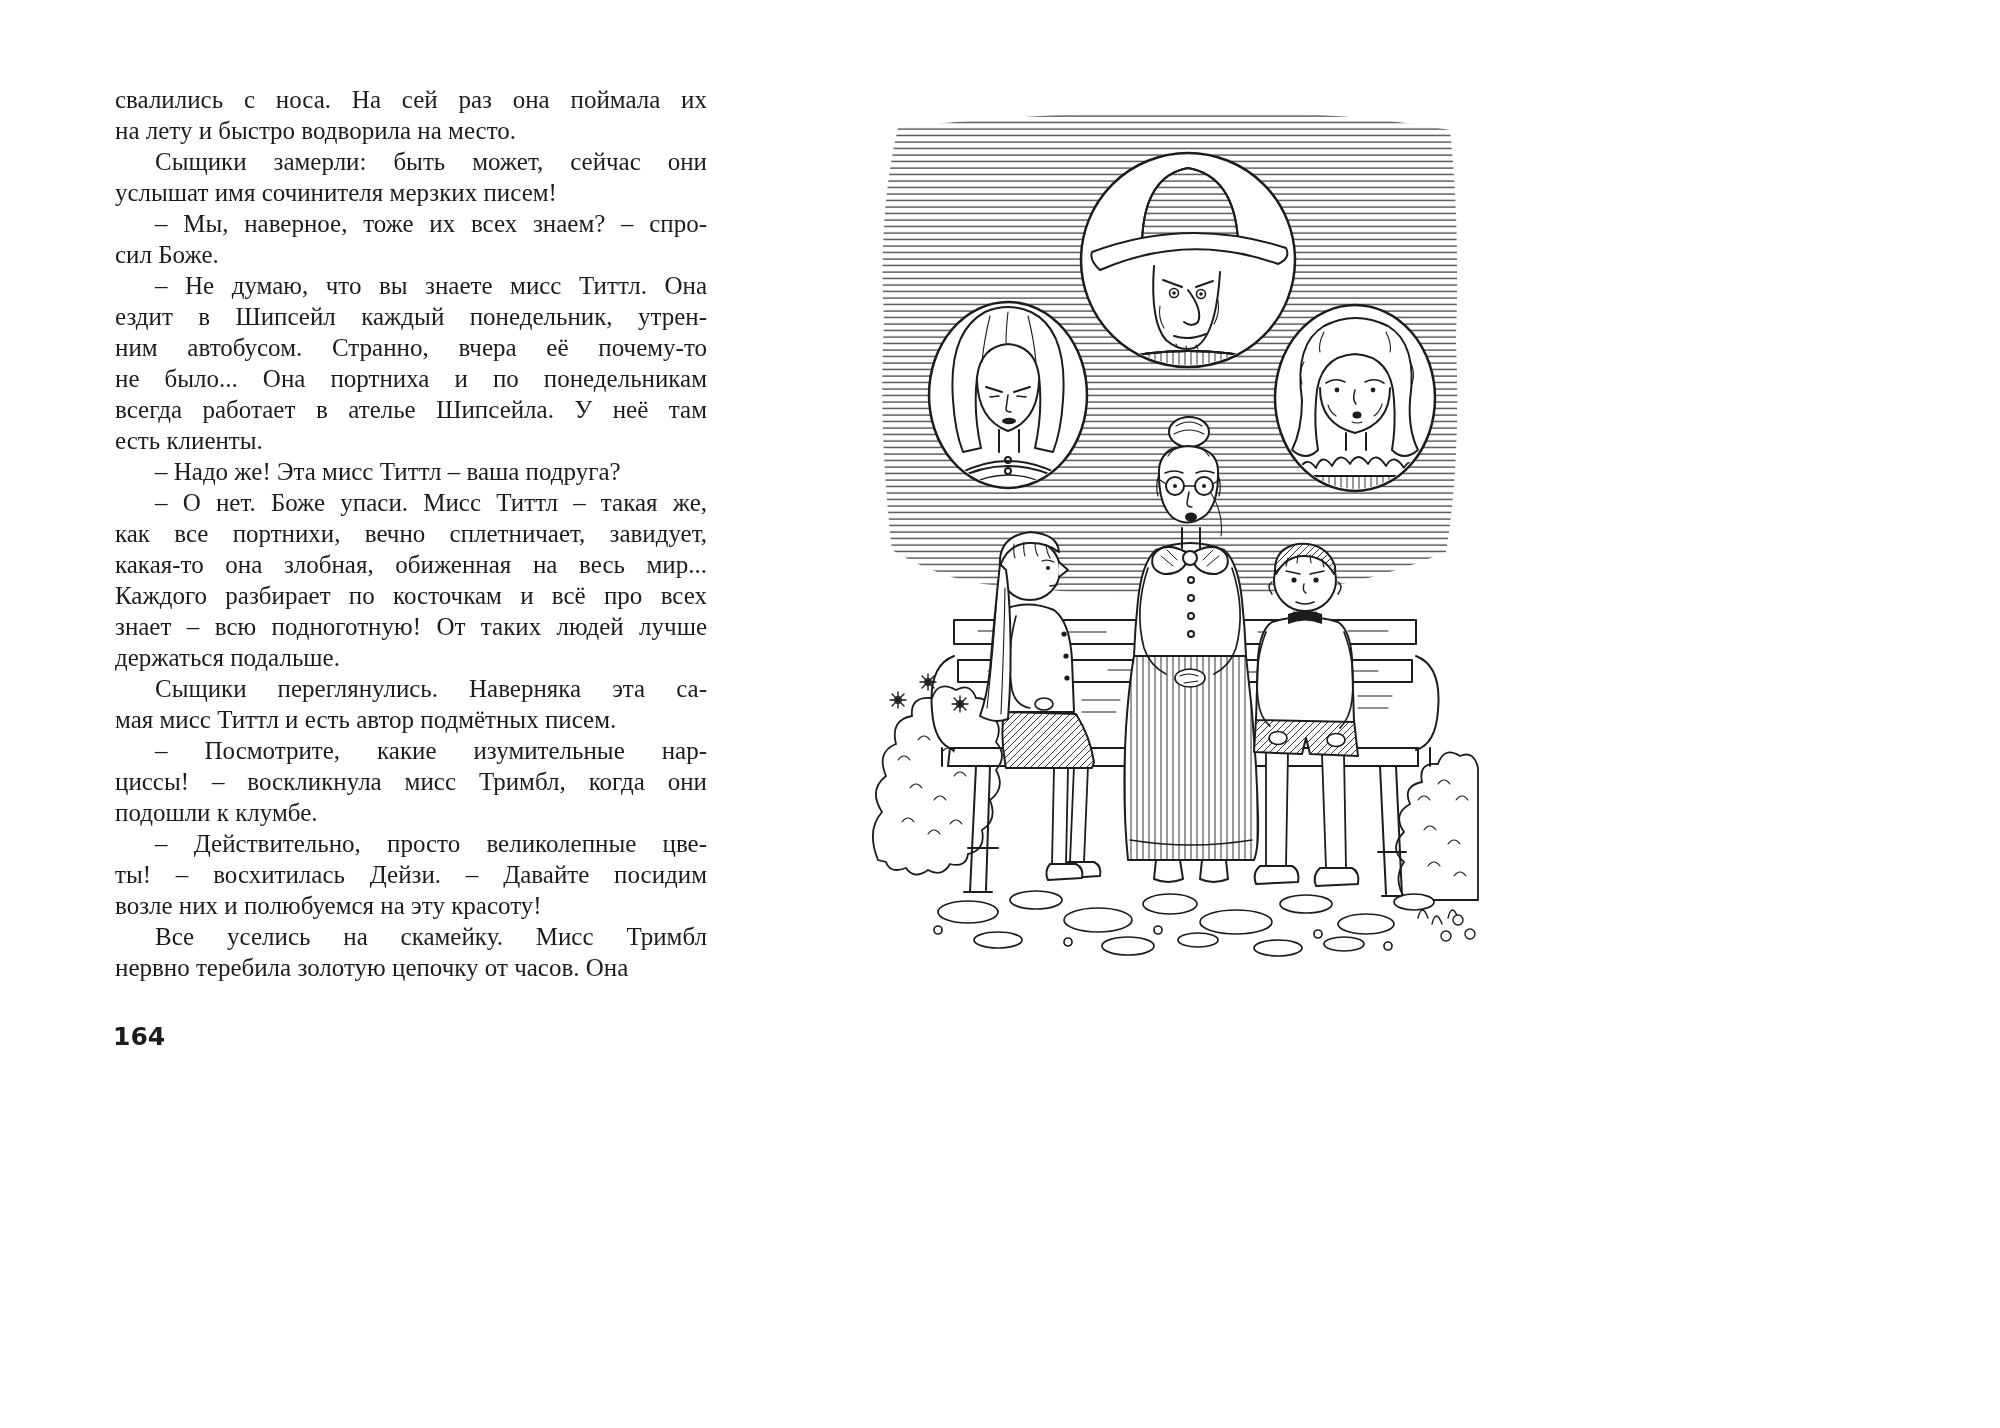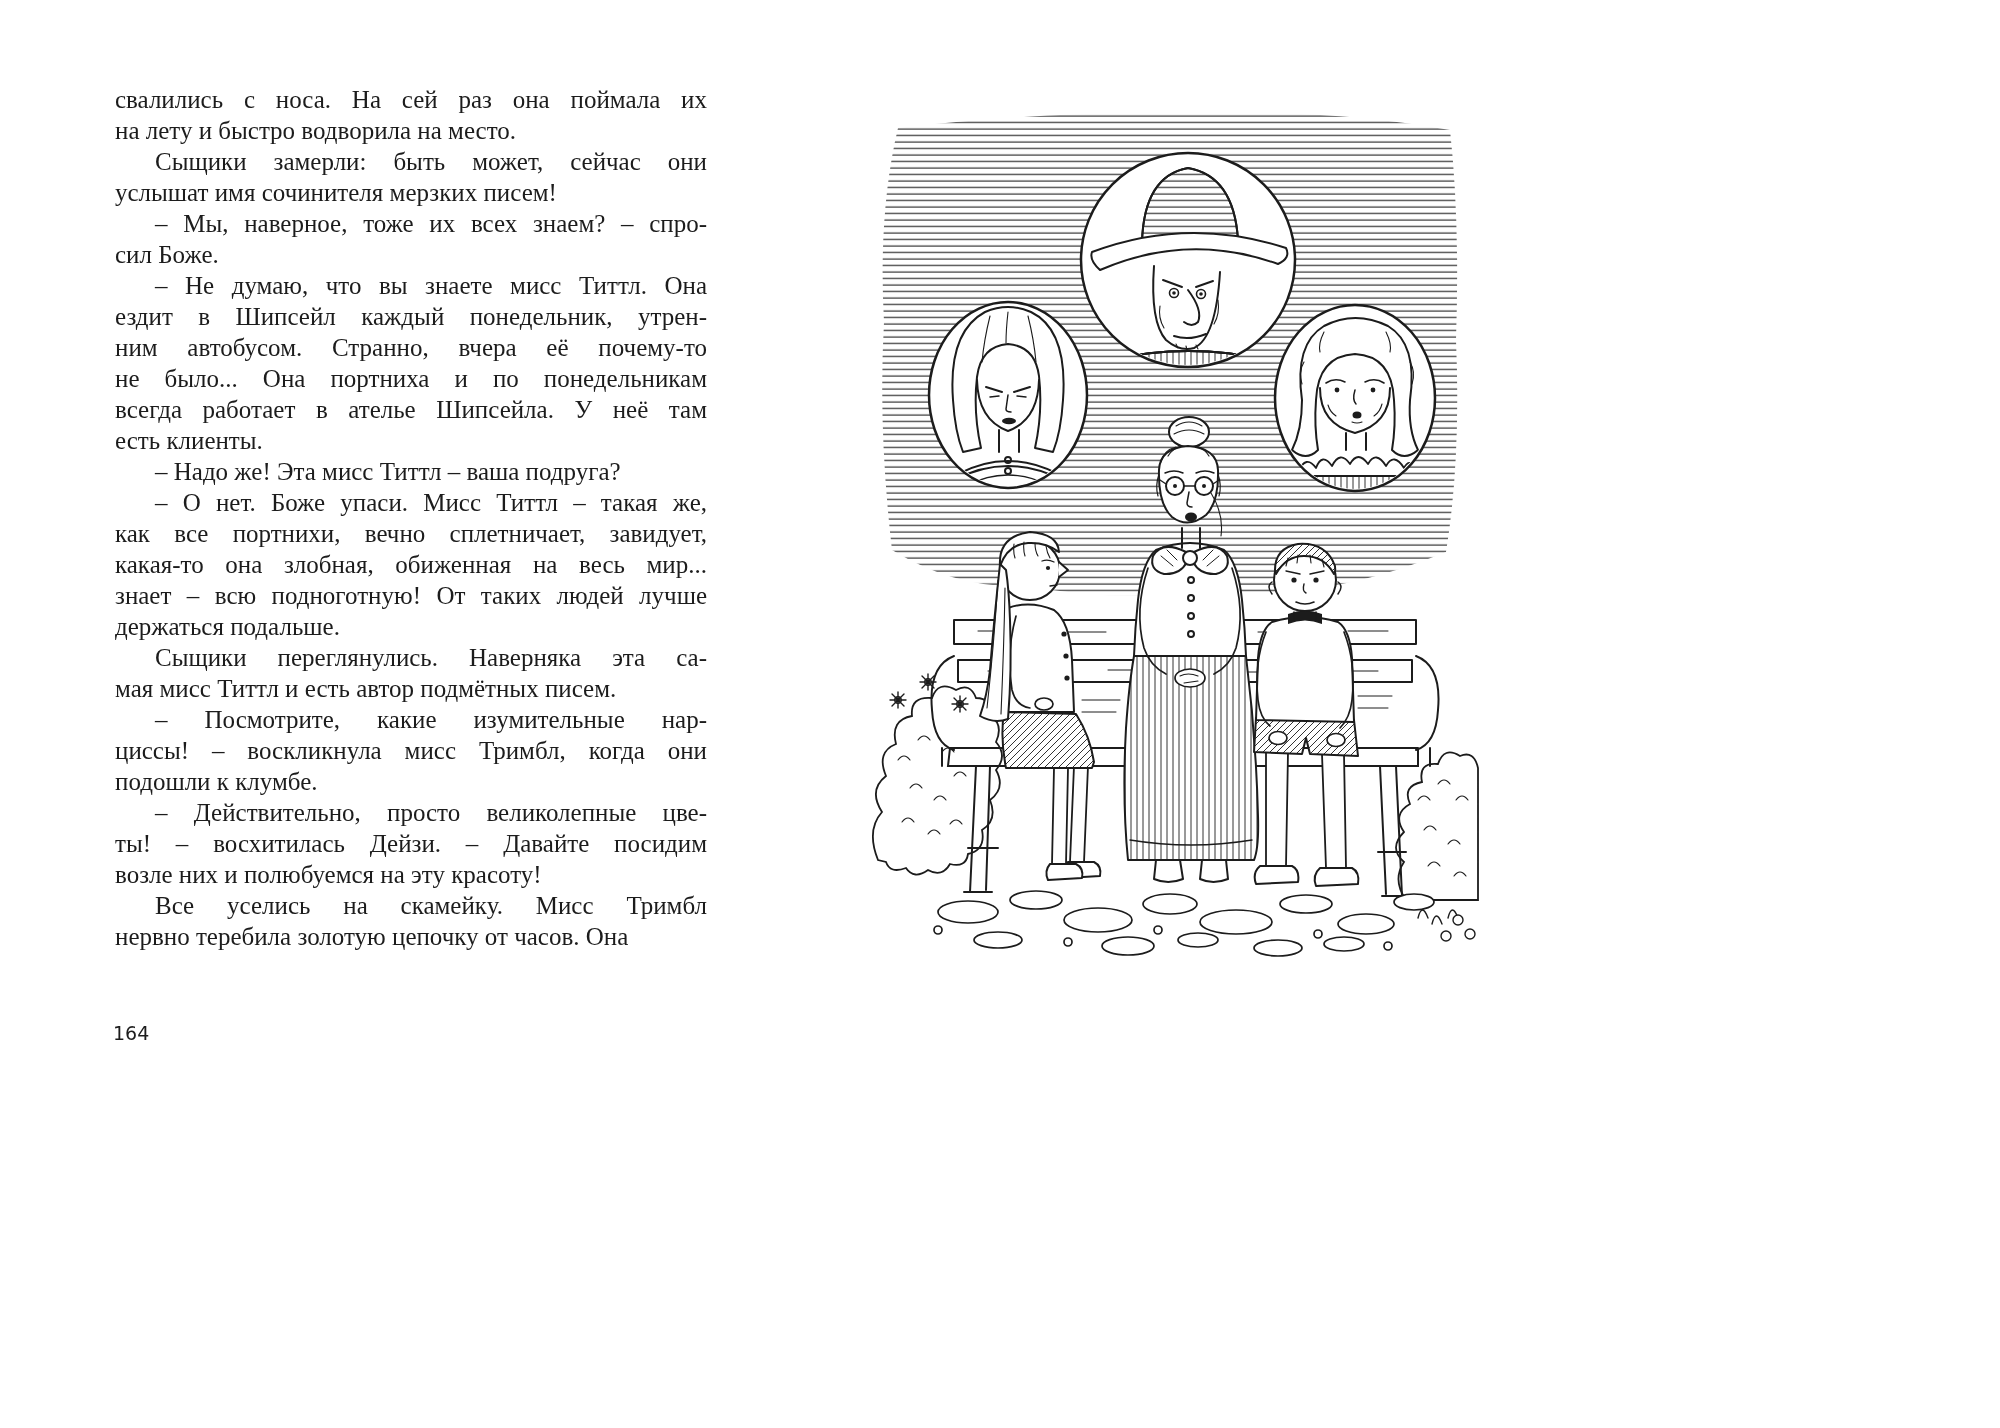--- a/index.html
+++ b/index.html
@@ -10,21 +10,21 @@
   .page{position:absolute;inset:0;background:#fff;}
   .text-column{
     position:absolute;left:115px;top:84px;width:592px;
     color:#1c1c1c;font-size:25px;font-weight:400;line-height:31px;
   }
   .line{text-align:justify;text-align-last:justify;}
   .line.last{text-align-last:left;}
   .line.indent{text-indent:40px;}
   .page-number{
     position:absolute;left:113px;top:1022px;
-    font-family:"DejaVu Sans", sans-serif;font-weight:400;font-size:19px;color:#1c1c1c;
+    font-family:"DejaVu Sans", sans-serif;font-weight:700;font-size:25px;color:#1c1c1c;
   }
   .illustration{position:absolute;left:858px;top:100px;width:622px;height:865px;margin:0;}
   .illustration svg{width:100%;height:100%;display:block;}
 </style>
 </head>
 <body>
 
 <div class="page">
 
   <main class="text-column" id="text-column">
@@ -37,20 +37,21 @@
       <div class="line indent">– Не думаю, что вы знаете мисс Титтл. Она</div>
       <div class="line">ездит в Шипсейл каждый понедельник, утрен-</div>
       <div class="line">ним автобусом. Странно, вчера её почему-то</div>
       <div class="line">не было... Она портниха и по понедельникам</div>
       <div class="line">всегда работает в ателье Шипсейла. У неё там</div>
       <div class="line last">есть клиенты.</div>
       <div class="line indent last">– Надо же! Эта мисс Титтл – ваша подруга?</div>
       <div class="line indent">– О нет. Боже упаси. Мисс Титтл – такая же,</div>
       <div class="line">как все портнихи, вечно сплетничает, завидует,</div>
       <div class="line">какая-то она злобная, обиженная на весь мир...</div>
+      <div class="line">Каждого разбирает по косточкам и всё про всех</div>
       <div class="line">знает – всю подноготную! От таких людей лучше</div>
       <div class="line last">держаться подальше.</div>
       <div class="line indent">Сыщики переглянулись. Наверняка эта са-</div>
       <div class="line last">мая мисс Титтл и есть автор подмётных писем.</div>
       <div class="line indent">– Посмотрите, какие изумительные нар-</div>
       <div class="line">циссы! – воскликнула мисс Тримбл, когда они</div>
       <div class="line last">подошли к клумбе.</div>
       <div class="line indent">– Действительно, просто великолепные цве-</div>
       <div class="line">ты! – восхитилась Дейзи. – Давайте посидим</div>
       <div class="line last">возле них и полюбуемся на эту красоту!</div>

